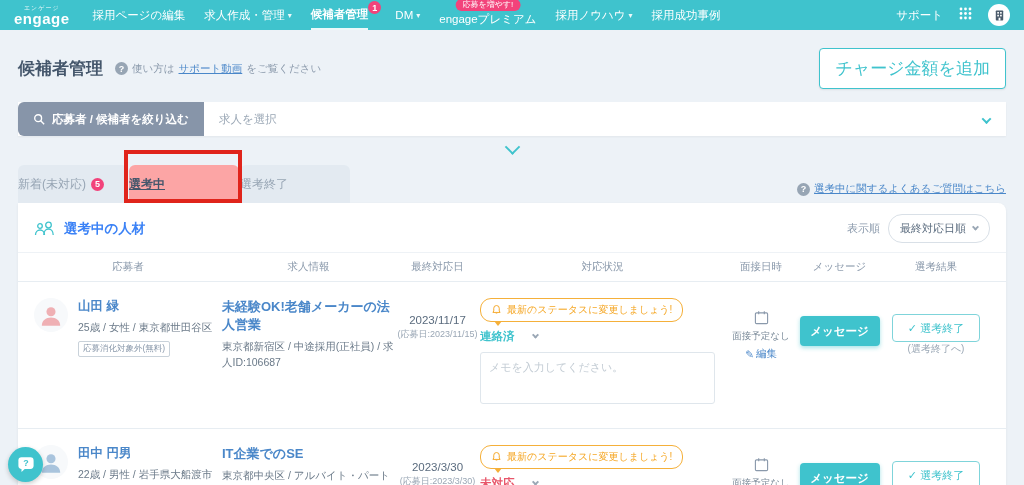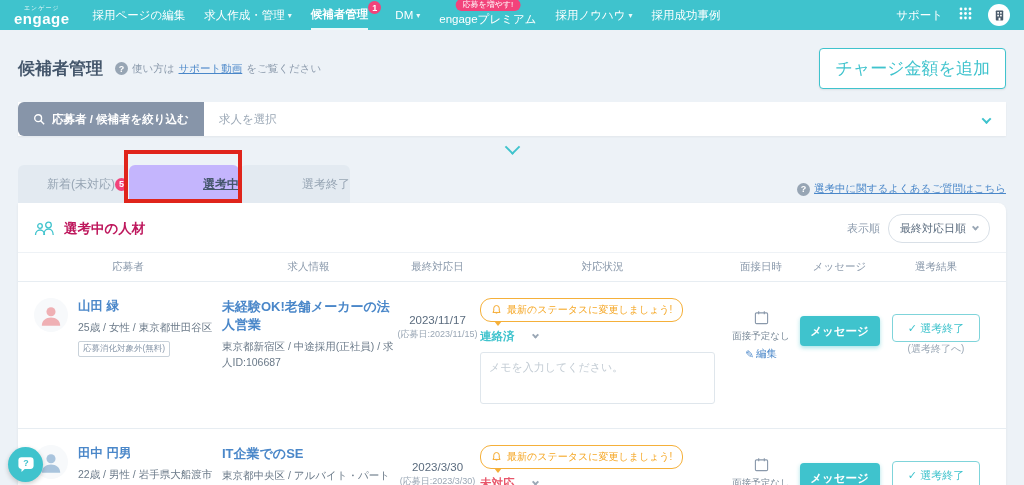--- a/index.html
+++ b/index.html
@@ -35,29 +35,29 @@
   .job-select { margin-left:15px; color:#9aa7b5; font-size:11.5px; cursor:pointer; }
   .chev { display:inline-block; width:7px; height:7px; border-right:2px solid; border-bottom:2px solid; transform:rotate(45deg) translate(-1px,-1px); }
   .chev.teal { color:#3fc3cd; }
   .chev.gray { color:#9aa7b5; width:5px; height:5px; }
   .filter-caret { margin-left:auto; margin-right:16px; }
   .center-caret { display:flex; justify-content:center; margin-top:7px; height:14px; }
   .center-caret .chev { width:11px; height:11px; border-width:2.5px; }
 
   
   .tabs-row { margin-top:2px; display:flex; align-items:flex-end; position:relative; height:44px; }
-  .tab { width:110px; height:38px; background:#e3eaf1; border-radius:6px 6px 0 0; display:flex; align-items:center; justify-content:flex-end; font-size:12px; color:#97a5b4; cursor:pointer; margin-right:1px; }
-  .tab.active { background:#c4b5fd; color:#44566b; font-weight:bold;text-decoration:underline; }
+  .tab { width:110px; height:38px; background:#e3eaf1; border-radius:6px 6px 0 0; display:flex; align-items:center; justify-content:flex-start; gap:5px; font-size:12px; color:#97a5b4; cursor:pointer; margin-right:1px; }
+  .tab.active { background:#fca5a5; color:#44566b; font-weight:bold;text-decoration:underline; }
   .tab .count-badge { position:static; }
   .faq-link { position:absolute; right:0; bottom:7px; font-size:10.5px; display:flex; align-items:center; gap:4px; }
 
   
   .panel { background:#fff; border-radius:0 8px 8px 8px; box-shadow:0 1px 3px rgba(0,0,0,.06); }
   .panel-header { display:flex; align-items:center; padding:11px 16px 9px; }
-  .panel-title { font-size:13.5px; font-weight:bold; color:#be185d; margin-left:8px; }
+  .panel-title { font-size:13.5px; font-weight:bold; color:#3b82f6; margin-left:8px; }
   .sort-area { margin-left:auto; display:flex; align-items:center; gap:8px; }
   .sort-label { font-size:11px; color:#8a99ab; }
   .sort-pill { border:1px solid #d9e0e7; border-radius:14px; padding:6px 11px; font-size:11px; color:#5a6b7e; display:flex; align-items:center; gap:7px; cursor:pointer; background:#fff; }
 
   .grid { display:grid; grid-template-columns:188px 173px 85px 245px 72px 85px 1fr; padding:0 16px; }
   .thead { border-top:1px solid #eef2f6; border-bottom:1px solid #e7edf2; }
   .th { font-size:10.5px; color:#8a99ab; text-align:center; padding:7px 0; }
   .row { border-bottom:1px solid #e7edf2; padding-top:16px; padding-bottom:20px; }
 
   .applicant { display:flex; gap:10px; }

